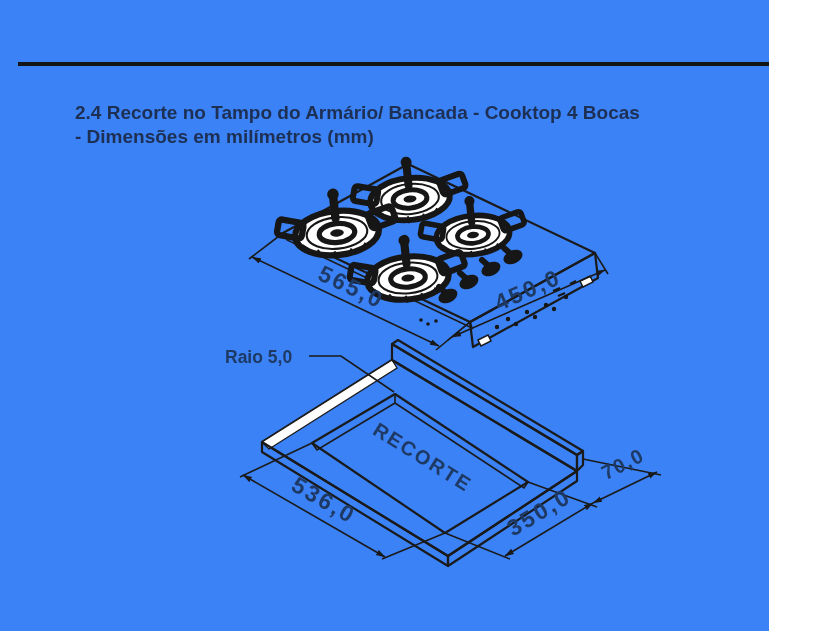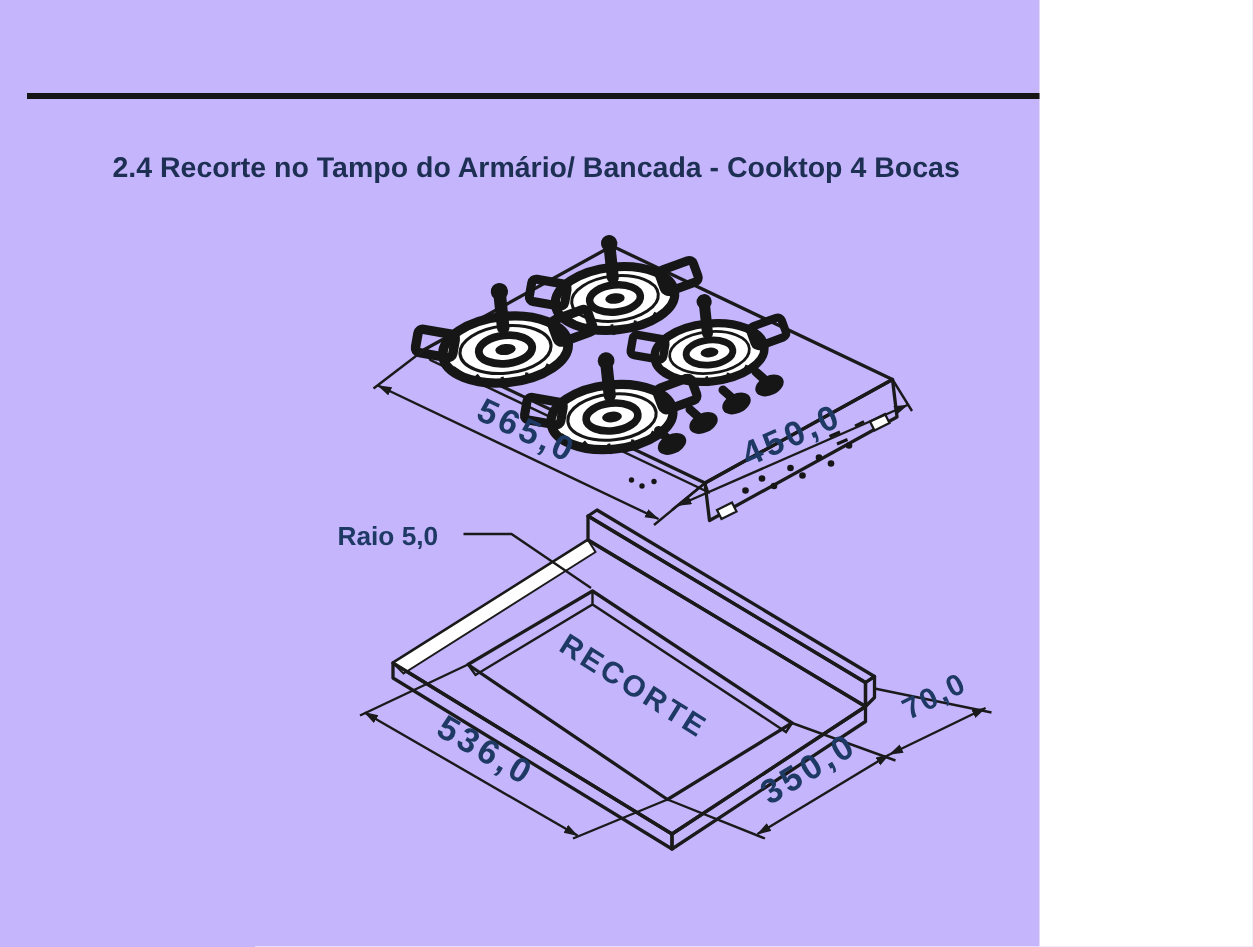--- a/index.html
+++ b/index.html
@@ -1,16 +1,16 @@
 <!DOCTYPE html>
 <html><head>
 <meta charset="utf-8">
 <style>
   html,body{margin:0;padding:0;background:#fff;}
-  #page{position:relative;width:693px;height:631px;background:#c4b5fd;overflow:hidden;
+  #page{position:relative;width:769px;height:631px;background:#3b82f6;overflow:hidden;
         font-family:"Liberation Sans","DejaVu Sans",sans-serif;}
   #top-rule{position:absolute;left:18px;top:62px;width:804px;height:4px;background:#151515;}
   #title-block{position:absolute;left:75px;top:101px;width:640px;
        font-size:19px;font-weight:bold;color:#1d2f52;line-height:24px;letter-spacing:0px;}
   svg text{font-family:"Liberation Sans","DejaVu Sans",sans-serif;}
   .dimtxt{font-size:23px;font-weight:bold;fill:#1e3a64;letter-spacing:2.5px;}
   .dimtxt-sm{font-size:20px;font-weight:bold;fill:#1e3a64;letter-spacing:1.5px;}
   .lbltxt{font-size:17.5px;font-weight:bold;fill:#1e3a64;}
   .rectxt{font-size:20px;font-weight:bold;fill:#1e3a64;letter-spacing:2px;}
   .ln{stroke:#1a1a1a;stroke-width:1.6;fill:none;}
@@ -18,20 +18,21 @@
 </style>
 </head>
 <body>
 
 <div id="page">
 
   <div id="top-rule"></div>
 
   <div id="title-block">
     <div>2.4 Recorte no Tampo do Armário/ Bancada - Cooktop 4 Bocas</div>
+    <div>- Dimensões em milímetros (mm)</div>
   </div>
 
   <svg width="835" height="631" viewBox="0 0 835 631" style="position:absolute;left:0;top:0;">
     <defs>
       <marker id="arw" orient="auto-start-reverse" markerWidth="11" markerHeight="8" refX="9" refY="3" markerUnits="userSpaceOnUse">
         <path d="M0,0 L9.5,3 L0,6 z" fill="#1a1a1a"></path>
       </marker>
 
       <g id="burner">
         <ellipse rx="40" ry="21" fill="#ffffff" stroke="#161616" stroke-width="6"></ellipse>

